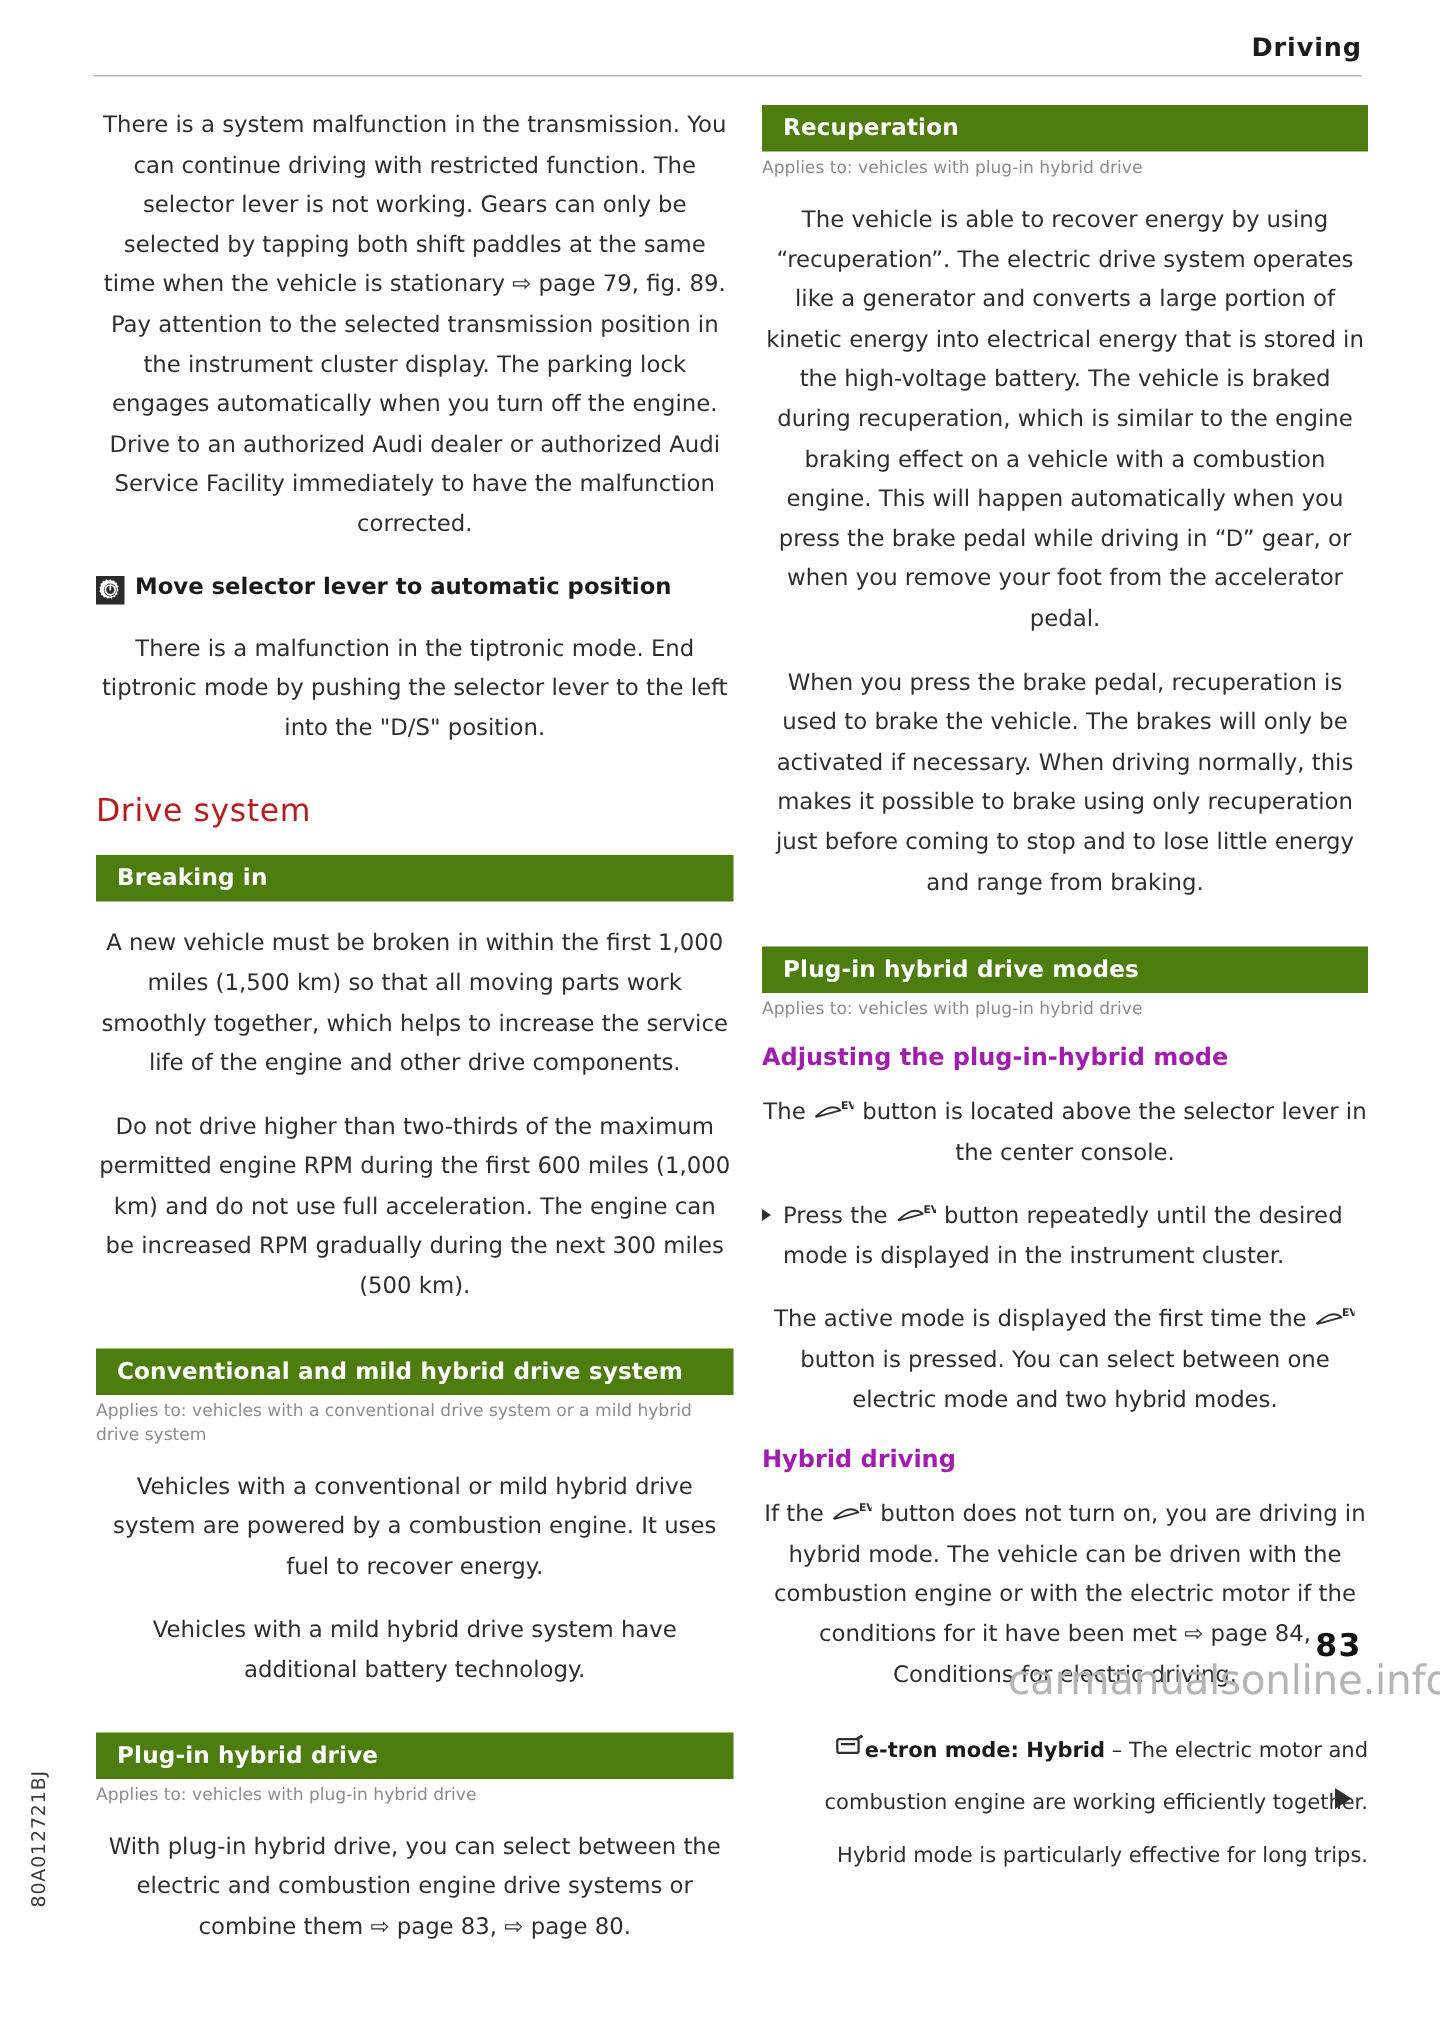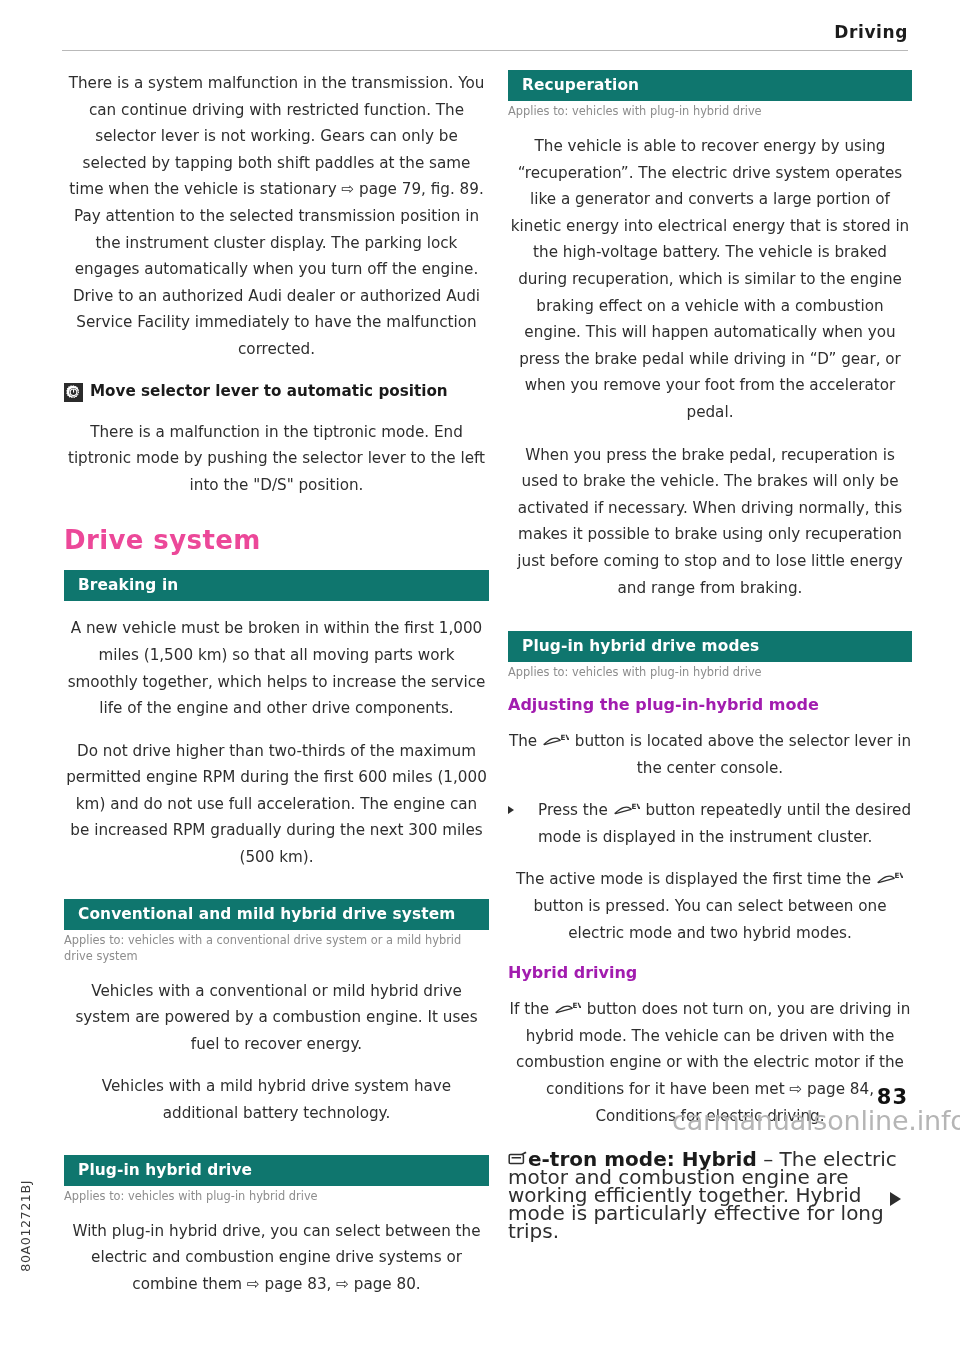--- a/index.html
+++ b/index.html
@@ -61,31 +61,31 @@
   p.body {
     margin: 0 0 16px 0;
     font-size: 15.2px;
     line-height: 26.6px;
     color: #2e2e2e;
     text-align: center;
   }
 
   
   .section-h1 {
-    font-size: 26px;
-    font-weight: bold;
+    font-size: 21px;
+    font-weight: normal;
     letter-spacing: 0.4px;
-    color: #ec4899;
+    color: #b91c1c;
     margin: 26px 0 14px 0;
     line-height: 32px;
   }
 
   
   .redbar {
-    background: #0f766e;
+    background: #4d7c0f;
     color: #ffffff;
     font-size: 15.4px;
     font-weight: bold;
     padding: 5px 0 6px 14px;
     line-height: 20px;
     margin: 0 0 2px 0;
     letter-spacing: 0.1px;
   }
   .applies {
     font-size: 11.4px;
@@ -100,21 +100,21 @@
     font-size: 16px;
     font-weight: bold;
     color: #a21caf;
     margin: 14px 0 12px 0;
     line-height: 22px;
   }
 
   
   .indicator-line {
     display: flex;
-    align-items: center;
+    align-items: flex-end;
     gap: 7px;
     margin: 0 0 16px 0;
   }
   .indicator-line .ind-text {
     font-size: 15.2px;
     font-weight: bold;
     line-height: 24px;
     color: #1b1b1b;
   }
 
@@ -144,43 +144,44 @@
     height: 15px;
     vertical-align: -2px;
     position: relative;
     margin: 0 1px;
   }
   .ev-glyph svg { display: block; }
 
   
   .bullet {
     display: flex;
-    gap: 24px;
+    gap: 8px;
     margin: 0 0 16px 0;
   }
   .bullet .tri {
     flex: 0 0 auto;
     width: 0; height: 0;
     border-left: 6px solid #2e2e2e;
     border-top: 4.5px solid transparent;
     border-bottom: 4.5px solid transparent;
     margin-top: 9px;
   }
   .bullet .btext {
     font-size: 15.2px;
     line-height: 26.6px;
     color: #2e2e2e;
   }
 
   
   .etron-para {
-    font-size: 20px;
-    line-height: 18px;
+    font-size: 14px;
+    line-height: 35px;
     color: #2e2e2e;
     margin: 0 0 16px 0;
+    text-align: right;
   }
   .etron-para b { color: #1b1b1b; }
 
   
   .continue-arrow {
     position: absolute;
     left: 890px;
     top: 1192px;
     width: 0; height: 0;
     border-left: 11px solid #2e2e2e;

